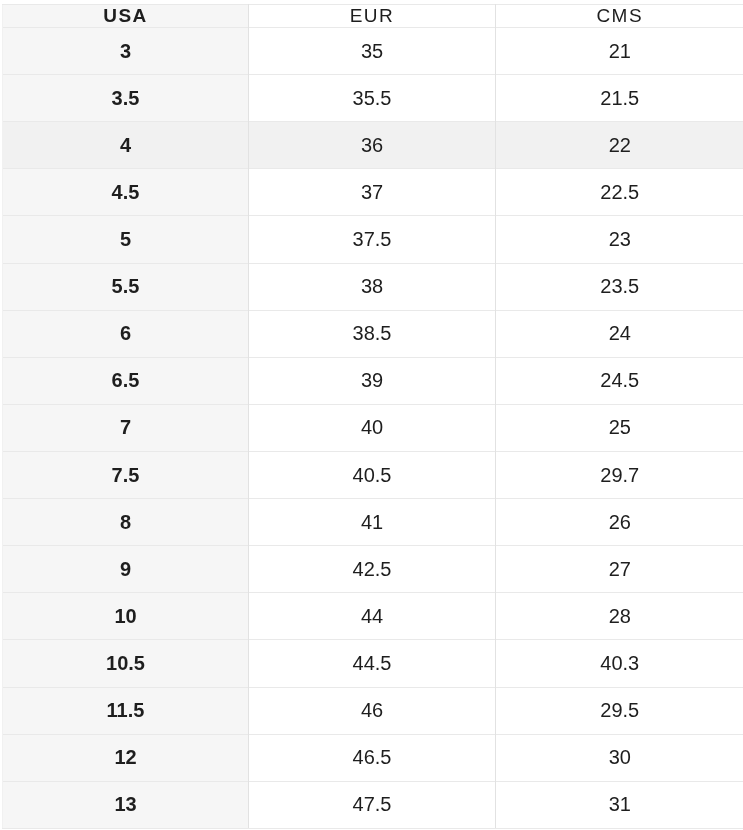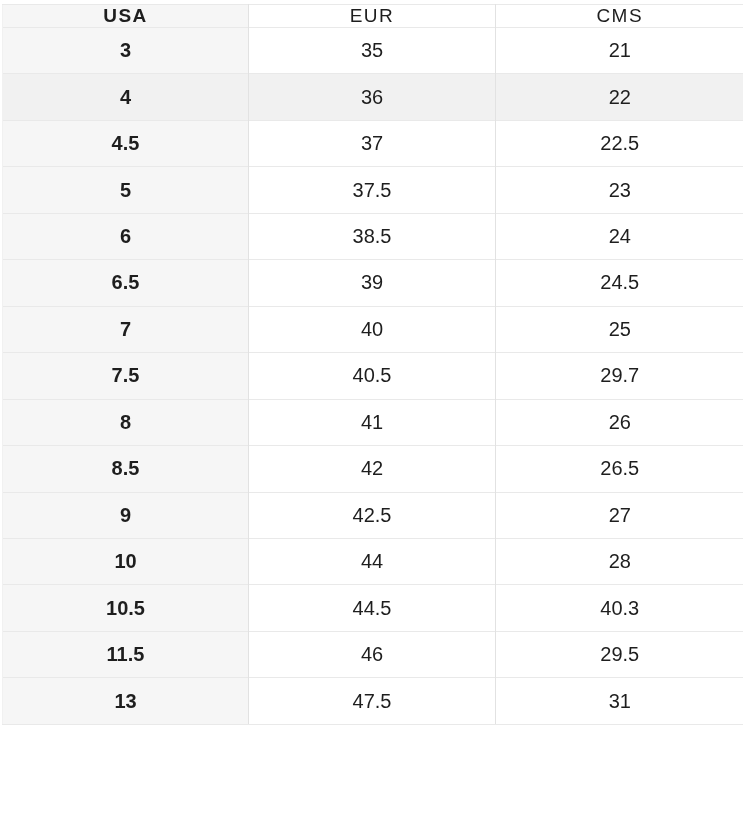--- a/index.html
+++ b/index.html
@@ -8,21 +8,21 @@
     background: #ffffff;
     width: 743px;
     height: 830px;
     overflow: hidden;
     font-family: "Liberation Sans", sans-serif;
   }
   .size-table {
     border-collapse: collapse;
     table-layout: fixed;
     width: 741px;
-    height: 721px;
+    height: 825px;
     margin: 4px 0 0 2px;
   }
   .size-table th,
   .size-table td {
     text-align: center;
     vertical-align: middle;
     padding: 0;
     font-size: 20px;
     color: var(--text, #1e1e1e);
     border-top: 1px solid var(--row-border, #e9e9e9);
@@ -68,34 +68,44 @@
         <th>EUR</th>
         <th>CMS</th>
       </tr>
   </thead>
   <tbody id="table-body">
       <tr>
         <td>3</td>
         <td>35</td>
         <td>21</td>
       </tr>
+      <tr>
+        <td>3.5</td>
+        <td>35.5</td>
+        <td>21.5</td>
+      </tr>
       <tr class="highlight">
         <td>4</td>
         <td>36</td>
         <td>22</td>
       </tr>
       <tr>
         <td>4.5</td>
         <td>37</td>
         <td>22.5</td>
       </tr>
       <tr>
         <td>5</td>
         <td>37.5</td>
         <td>23</td>
+      </tr>
+      <tr>
+        <td>5.5</td>
+        <td>38</td>
+        <td>23.5</td>
       </tr>
       <tr>
         <td>6</td>
         <td>38.5</td>
         <td>24</td>
       </tr>
       <tr>
         <td>6.5</td>
         <td>39</td>
         <td>24.5</td>
@@ -109,43 +119,43 @@
         <td>7.5</td>
         <td>40.5</td>
         <td>29.7</td>
       </tr>
       <tr>
         <td>8</td>
         <td>41</td>
         <td>26</td>
       </tr>
       <tr>
-        <td>8.5</td>
-        <td>42</td>
-        <td>26.5</td>
-      </tr>
-      <tr>
         <td>9</td>
         <td>42.5</td>
         <td>27</td>
       </tr>
       <tr>
         <td>10</td>
         <td>44</td>
         <td>28</td>
       </tr>
       <tr>
         <td>10.5</td>
         <td>44.5</td>
         <td>40.3</td>
       </tr>
       <tr>
         <td>11.5</td>
         <td>46</td>
         <td>29.5</td>
       </tr>
       <tr>
+        <td>12</td>
+        <td>46.5</td>
+        <td>30</td>
+      </tr>
+      <tr>
         <td>13</td>
         <td>47.5</td>
         <td>31</td>
       </tr>
     </tbody>
 </table>
 
 </body></html>

